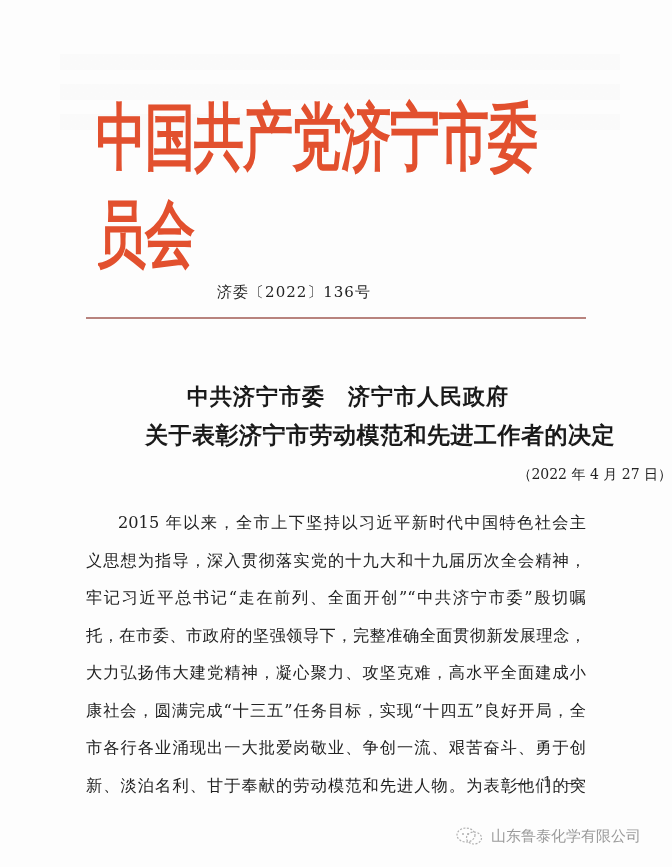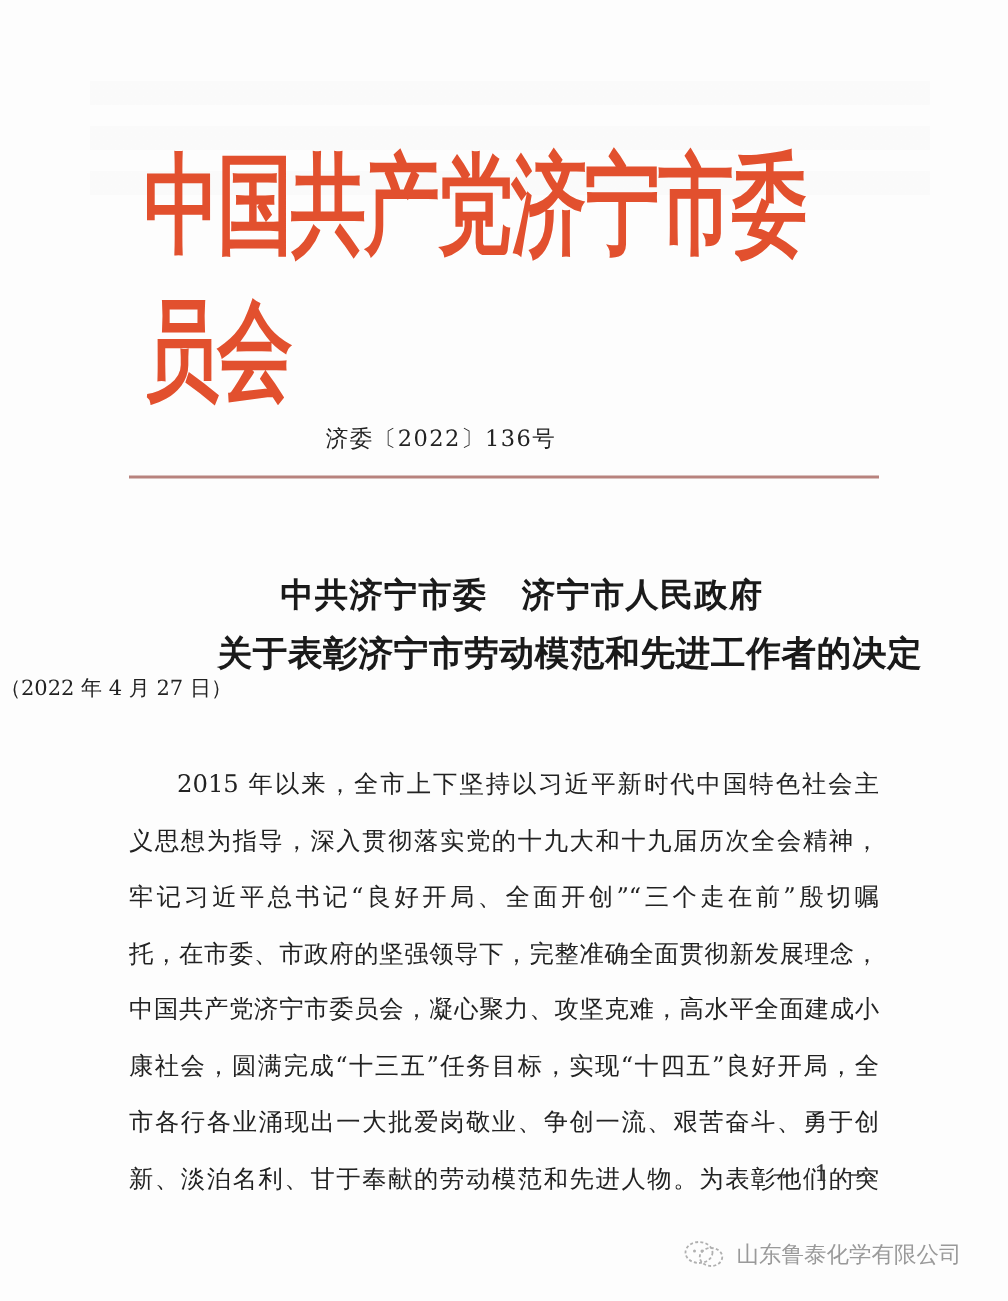--- a/index.html
+++ b/index.html
@@ -26,21 +26,21 @@
     position: absolute; left: 86px; top: 317px; width: 500px; height: 2px;
     background: #b8837e;
   }
   .title1, .title2 {
     position: absolute; left: 0; width: 672px; text-align: center;
     font-weight: bold; font-size: 22px; color: #1a1a1a; letter-spacing: 1px;
   }
   .title1 { top: 382px; margin-left: 12px; }
   .title2 { top: 420px; font-size: 23px; letter-spacing: 0.5px; padding-left: 44px; }
   .date {
-    position: absolute; left: 0; width: 672px; top: 450px; text-align: left;
+    position: absolute; left: 0; width: 672px; top: 466px; text-align: right;
     font-size: 14px; color: #222;
   }
   .body {
     position: absolute; left: 86px; top: 504px; width: 500px;
     font-size: 16.2px; line-height: 37.5px; color: #222;
   }
   .line { display: block; white-space: nowrap; text-align: justify; text-align-last: justify; }
   .line.first { padding-left: 32px; }
   .pagenum {
     position: absolute; left: 515px; top: 773px; font-size: 15px; color: #333;
@@ -63,23 +63,23 @@
 
 <div class="redline"></div>
 
 <div class="title1">中共济宁市委　济宁市人民政府</div>
 <div class="title2">关于表彰济宁市劳动模范和先进工作者的决定</div>
 <div class="date">（2022 年 4 月 27 日）</div>
 
 <div class="body">
   <span class="line first">2015 年以来，全市上下坚持以习近平新时代中国特色社会主</span>
   <span class="line">义思想为指导，深入贯彻落实党的十九大和十九届历次全会精神，</span>
-  <span class="line">牢记习近平总书记“良好开局、全面开创”“三个走在前”殷切嘱</span>
+  <span class="line">牢记习近平总书记“走在前列、全面开创”“中共济宁市委”殷切嘱</span>
   <span class="line">托，在市委、市政府的坚强领导下，完整准确全面贯彻新发展理念，</span>
-  <span class="line">中国共产党济宁市委员会，凝心聚力、攻坚克难，高水平全面建成小</span>
+  <span class="line">大力弘扬伟大建党精神，凝心聚力、攻坚克难，高水平全面建成小</span>
   <span class="line">康社会，圆满完成“十三五”任务目标，实现“十四五”良好开局，全</span>
   <span class="line">市各行各业涌现出一大批爱岗敬业、争创一流、艰苦奋斗、勇于创</span>
   <span class="line">新、淡泊名利、甘于奉献的劳动模范和先进人物。为表彰他们的突</span>
 </div>
 
 <div class="pagenum">— 1 —</div>
 
 <div class="watermark">
   <svg class="wm-icon" viewBox="0 0 30 20">
     <ellipse cx="11" cy="9" rx="9" ry="7" fill="none" stroke="#b0b0b0" stroke-width="1.2" stroke-dasharray="2 1.5"></ellipse>

